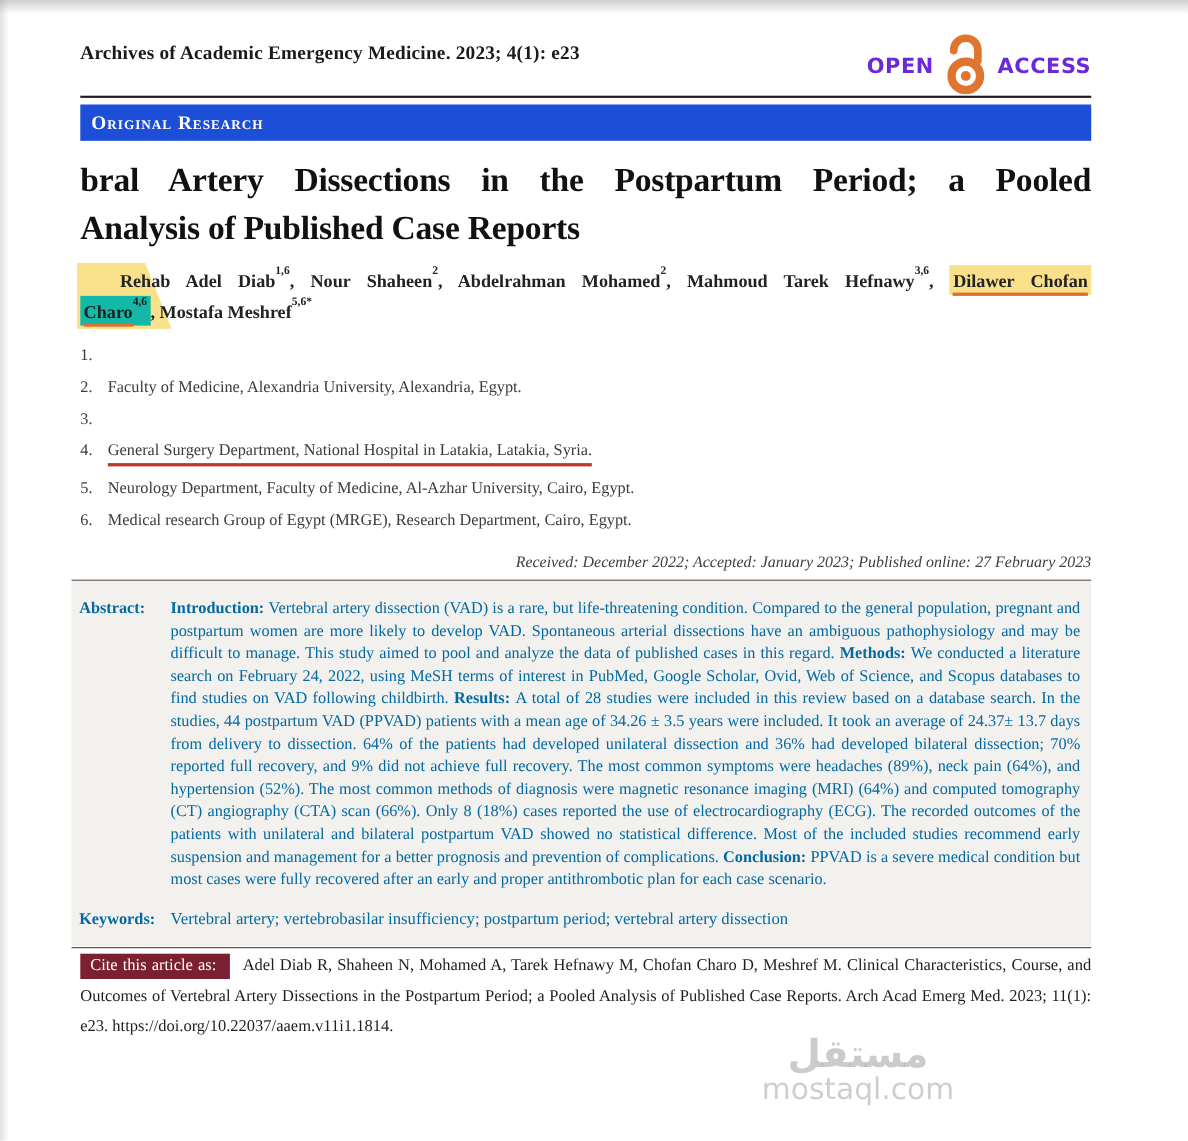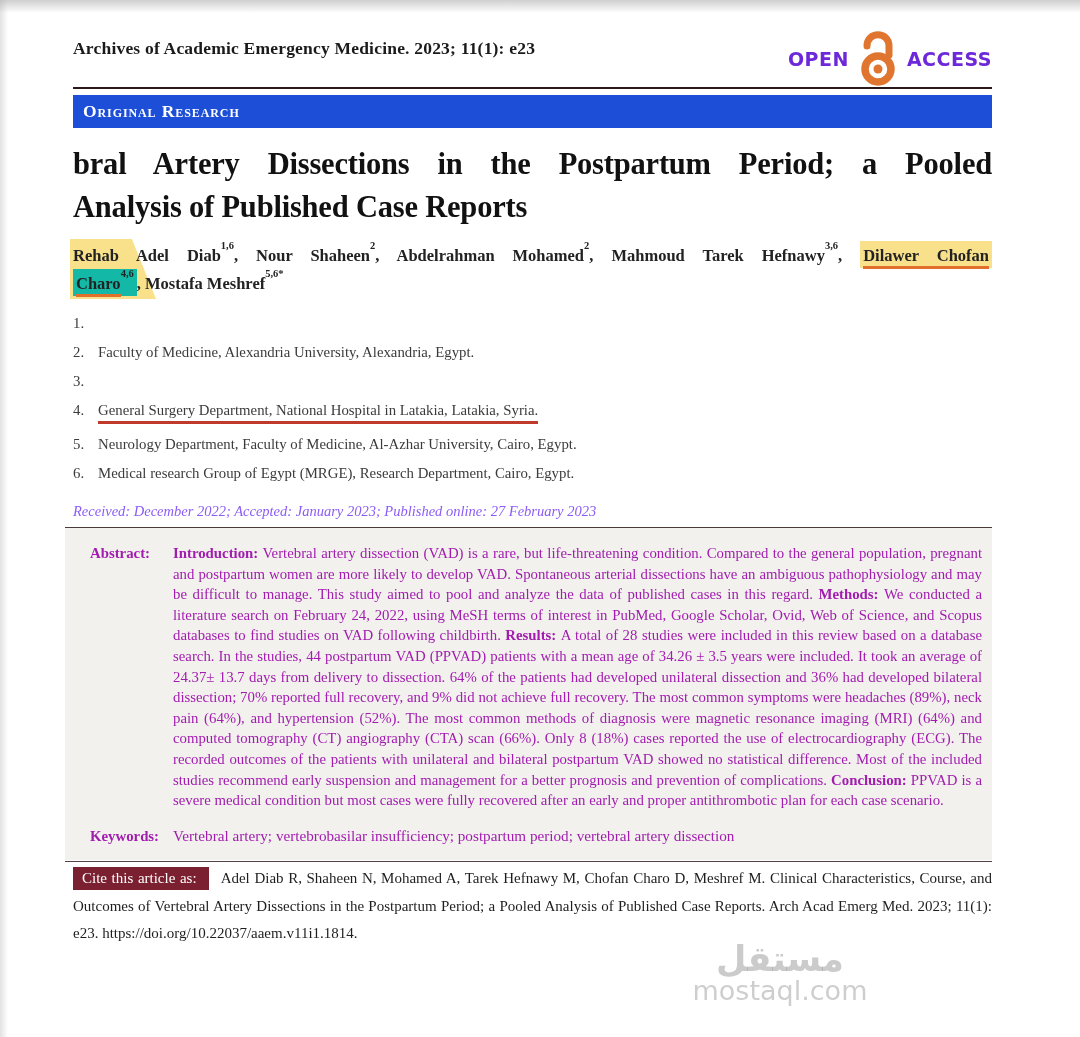--- a/index.html
+++ b/index.html
@@ -24,36 +24,36 @@
   .banner { margin-top:6px; height:33px; display:flex; align-items:center; padding-left:10px;
     color:#fff; font-variant:small-caps; font-weight:700; font-size:17.5px; letter-spacing:.9px; }
 
   .title { margin-top:15px; font-size:30.5px; font-weight:700; line-height:42.5px; letter-spacing:-.2px; color:#111; }
   .title .jline { text-align:justify; text-align-last:justify; }
 
   .authors { position:relative; margin-top:14px; font-size:16.5px; font-weight:700; line-height:28px; color:#222; }
   .authors .patch { position:absolute; left:-3px; top:-3px; width:86px; height:60px;
     clip-path:polygon(0 0, 72% 0, 100% 100%, 0 100%); z-index:0; }
   .author-line { position:relative; z-index:1; }
-  .author-line.justify { text-align:justify; text-align-last:justify; }
+  .author-line.justify { text-align:justify; text-align-last:justify;margin-left:36px; }
   .authors sup, .cite sup { font-size:10.5px; line-height:0; position:relative; top:-6px; }
   .hl { padding:5px 3px 3px 3px; }
   .u-orange { border-bottom:3px solid #e0702c; padding-bottom:1px; }
 
   .affils { margin-top:16px; font-size:14.8px; color:#3b3b3b; }
   .affil { display:flex; gap:10px; align-items:baseline; margin-bottom:11px; line-height:18px; }
   .affil-num { min-width:15px; }
   .u-red { border-bottom:3px solid #bf3a2b; padding-bottom:2px; }
 
-  .dates { font-style:italic; font-size:14.5px; margin-top:21px; margin-bottom:7px; color:#8b5cf6; }
+  .dates { text-align:right; font-style:italic; font-size:14.5px; margin-top:21px; margin-bottom:7px; color:#404040; }
   .rule2 { border-top:1.5px solid #4a3a3a; margin-left:-8px; width:927px; }
 
   .abstract-block { margin-left:-8px; width:927px; padding:15px 0 14px 0; }
-  .abs-row { display:grid; grid-template-columns:83px 1fr; padding:0 10px 0 25px;
-    font-size:14.8px; line-height:20.6px; color:#a21caf; }
+  .abs-row { display:grid; grid-template-columns:83px 1fr; padding:0 10px 0 7px;
+    font-size:14.8px; line-height:20.6px; color:#0369a1; }
   .abs-label { font-weight:700; }
   .abs-text { text-align:justify; }
   .kw-row { margin-top:15px; }
   .kw-row .abs-text { text-align:left; font-size:15.2px; }
 
   .rule3 { border-top:1.5px solid #55413f; margin-left:-8px; width:927px; margin-top:1px; }
 
   .cite { margin-top:3px; font-size:15px; line-height:27.5px; text-align:justify; color:#1e1e1e; }
   .cite-badge { color:#fff; padding:3px 12px 4px 9px; margin-right:12px; white-space:nowrap; }
 
@@ -64,21 +64,21 @@
 </style>
 </head>
 <body>
 
 <div class="topband"></div>
 <div class="leftband"></div>
 
 <div class="content">
 
   <div class="header-row">
-    <div class="journal-title">Archives of Academic Emergency Medicine.  2023; 11(1): e23</div>
+    <div class="journal-title">Archives of Academic Emergency Medicine.  2023; 4(1): e23</div>
     <div class="oa">
       <span>OPEN</span>
       <span>
         <svg width="44" height="58" viewBox="0 0 44 58">
           <path d="M11 18 C 11 3 33 3 33 18 L 33 27" fill="none" stroke="#e0752f" stroke-width="7" stroke-linecap="round"></path>
           <circle cx="22" cy="41" r="13" fill="none" stroke="#e0752f" stroke-width="7.5"></circle>
           <circle cx="22" cy="41" r="4.5" fill="#e0752f"></circle>
         </svg>
       </span>
       <span>ACCESS</span>

